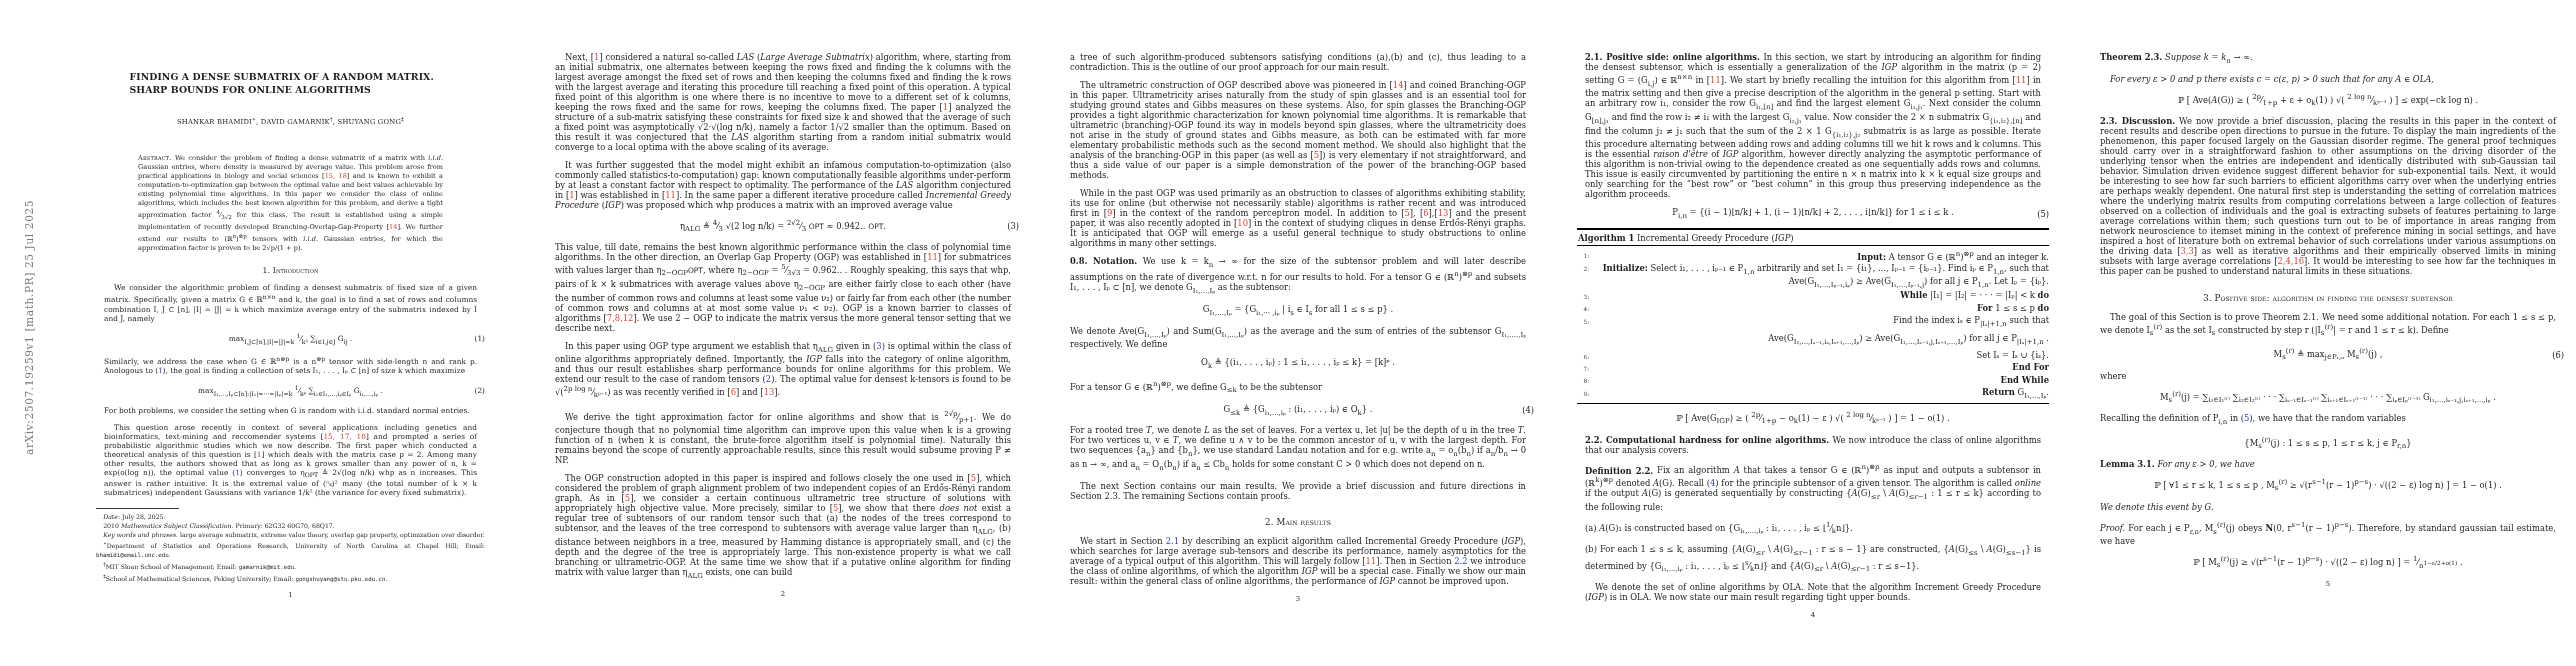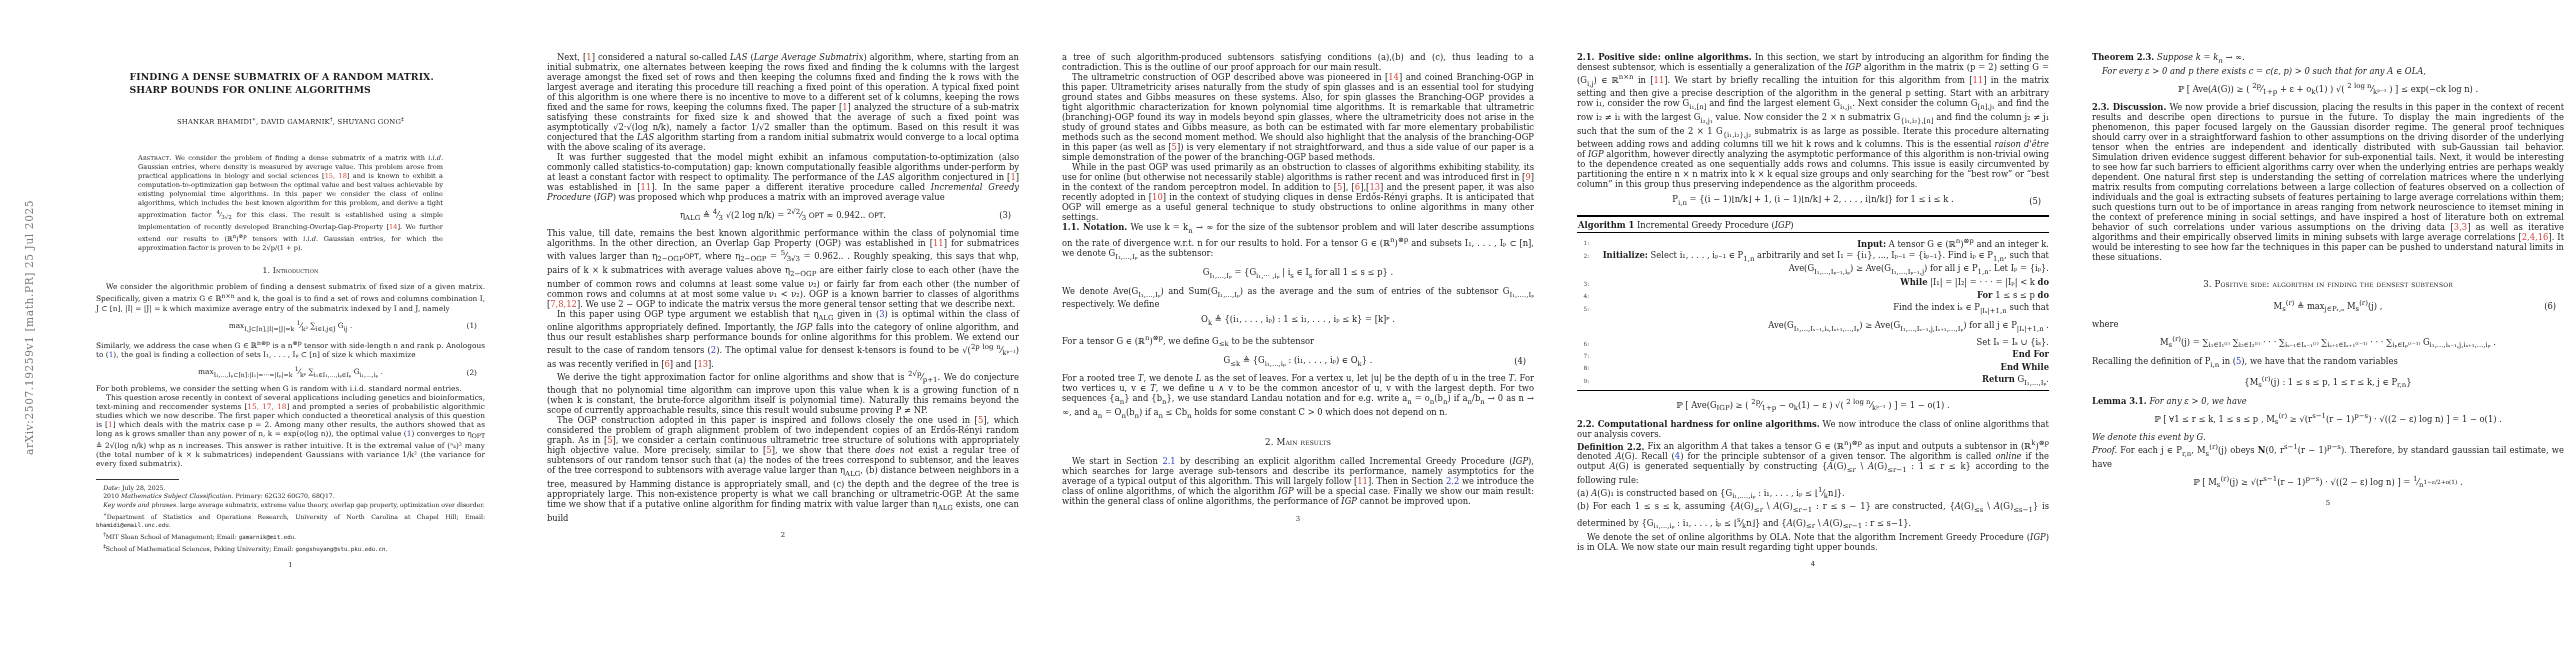--- a/index.html
+++ b/index.html
@@ -4,35 +4,35 @@
 <style>
   *{box-sizing:border-box}
   html,body{margin:0;padding:0}
   body{width:2576px;height:667px;background:#ffffff;overflow:hidden}
   #canvas{display:flex;width:2576px;height:667px;background:#fff}
   .page{position:relative;flex:0 0 515px;width:515px;height:667px;overflow:hidden;
         font-family:"DejaVu Serif","Liberation Serif",serif;color:#1d1d1d;background:#fff}
   .content{text-align:justify}
   .pg1 .content{margin:71px 31px 0 96px;width:389px;font-size:7.4px;line-height:9px}
   .pgx .content{margin:52px 11px 0 32px;width:472px;font-size:8.4px;line-height:10px}
-  p.par{margin:0;padding:0;text-align:justify}
+  p.par{margin:8px;padding:0;text-align:justify}
   .ind{text-indent:10px}
   .vsp{margin-top:3.3px}
   .gap{margin-top:19px}
   .it{font-style:italic}
   .runin{font-weight:700}
   .thm{font-style:italic}
   .title{width:322px;margin:0 auto;text-align:left;font-weight:700;font-size:9.3px;line-height:12.8px;letter-spacing:0.1px}
   .authors{margin-top:18.3px;text-align:center;font-size:6.8px;letter-spacing:0.2px}
   .abswrap{width:305px;margin:27px auto 0;font-size:6.6px;line-height:9px;text-align:justify}
   .abslabel{font-variant:small-caps;letter-spacing:0.2px}
   .secheading{text-align:center;font-variant:small-caps;margin:13.3px 0 7.2px;letter-spacing:0.1px}
   .pg1 .secheading{font-size:7.8px}
   .pgx .secheading{font-size:8.7px;margin:16.7px 0 9px}
-  .eqrow{position:relative;margin:5px 8px;text-align:center}
+  .eqrow{position:relative;margin:5px 0;text-align:center}
   .eqrow .eq{display:inline-block;max-width:90%}
   .eqnum{position:absolute;right:0;top:50%;transform:translateY(-50%)}
   .cite{color:#d5463c}
   .iref{color:#2d3fc7}
   .sf{font-family:"DejaVu Sans","Liberation Sans",sans-serif;font-size:.9em}
   .tt{font-family:"DejaVu Sans Mono","Liberation Mono",monospace;font-size:.93em}
   .fnblock{margin-top:11px;font-size:6.2px;line-height:8.7px}
   .fnrule{width:83px;border-top:0.6px solid #333;margin-bottom:3.9px}
   .fnblock p{margin:0;text-indent:7.2px;text-align:justify}
   .pagenum{text-align:center;margin-top:7.8px;font-size:6.9px}
@@ -92,27 +92,28 @@
       <p class="par ind colorize">The OGP construction adopted in this paper is inspired and follows closely the one used in [<span class="cite">5</span>], which considered the problem of graph alignment problem of two independent copies of an Erdős-Rényi random graph. As in [<span class="cite">5</span>], we consider a certain continuous ultrametric tree structure of solutions with appropriately high objective value. More precisely, similar to [<span class="cite">5</span>], we show that there <i>does not</i> exist a regular tree of subtensors of our random tensor such that (a) the nodes of the trees correspond to subtensor, and the leaves of the tree correspond to subtensors with average value larger than η<sub>ALG</sub>, (b) distance between neighbors in a tree, measured by Hamming distance is appropriately small, and (c) the depth and the degree of the tree is appropriately large. This non-existence property is what we call branching or ultrametric-OGP. At the same time we show that if a putative online algorithm for finding matrix with value larger than η<sub>ALG</sub> exists, one can build</p>
       <div class="pagenum">2</div>
     </div>
   </div>
 
   <div class="page pgx">
     <div class="content">
       <p class="par colorize">a tree of such algorithm-produced subtensors satisfying conditions (a),(b) and (c), thus leading to a contradiction. This is the outline of our proof approach for our main result.</p>
       <p class="par ind colorize">The ultrametric construction of OGP described above was pioneered in [<span class="cite">14</span>] and coined Branching-OGP in this paper. Ultrametricity arises naturally from the study of spin glasses and is an essential tool for studying ground states and Gibbs measures on these systems. Also, for spin glasses the Branching-OGP provides a tight algorithmic characterization for known polynomial time algorithms. It is remarkable that ultrametric (branching)-OGP found its way in models beyond spin glasses, where the ultrametricity does not arise in the study of ground states and Gibbs measure, as both can be estimated with far more elementary probabilistic methods such as the second moment method. We should also highlight that the analysis of the branching-OGP in this paper (as well as [<span class="cite">5</span>]) is very elementary if not straightforward, and thus a side value of our paper is a simple demonstration of the power of the branching-OGP based methods.</p>
       <p class="par ind colorize">While in the past OGP was used primarily as an obstruction to classes of algorithms exhibiting stability, its use for online (but otherwise not necessarily stable) algorithms is rather recent and was introduced first in [<span class="cite">9</span>] in the context of the random perceptron model. In addition to [<span class="cite">5</span>], [<span class="cite">6</span>],[<span class="cite">13</span>] and the present paper, it was also recently adopted in [<span class="cite">10</span>] in the context of studying cliques in dense Erdős-Rényi graphs. It is anticipated that OGP will emerge as a useful general technique to study obstructions to online algorithms in many other settings.</p>
-      <p class="par gap"><span class="runin">1.1. Notation.</span> <span class="colorize">We use k = k<sub>n</sub> → ∞ for the size of the subtensor problem and will later describe assumptions on the rate of divergence w.r.t. n for our results to hold. For a tensor G ∈ (ℝ<sup>n</sup>)<sup>⊗p</sup> and subsets I₁, . . . , Iₚ ⊂ [n], we denote G<sub>I₁,...,Iₚ</sub> as the subtensor:</span></p>
+      <p class="par gap"><span class="runin">0.8. Notation.</span> <span class="colorize">We use k = k<sub>n</sub> → ∞ for the size of the subtensor problem and will later describe assumptions on the rate of divergence w.r.t. n for our results to hold. For a tensor G ∈ (ℝ<sup>n</sup>)<sup>⊗p</sup> and subsets I₁, . . . , Iₚ ⊂ [n], we denote G<sub>I₁,...,Iₚ</sub> as the subtensor:</span></p>
       <div class="eqrow"><span class="eq">G<sub>I₁,...,Iₚ</sub> = {G<sub>i₁,··· ,iₚ</sub> | i<sub>s</sub> ∈ I<sub>s</sub> for all 1 ≤ s ≤ p} .</span></div>
       <p class="par colorize">We denote Ave(G<sub>I₁,...,Iₚ</sub>) and Sum(G<sub>I₁,...,Iₚ</sub>) as the average and the sum of entries of the subtensor G<sub>I₁,....,Iₚ</sub> respectively. We define</p>
       <div class="eqrow"><span class="eq">O<sub>k</sub> ≜ {(i₁, . . . , iₚ) : 1 ≤ i₁, . . . , iₚ ≤ k} = [k]ᵖ .</span></div>
       <p class="par colorize">For a tensor G ∈ (ℝ<sup>n</sup>)<sup>⊗p</sup>, we define G<sub>≤k</sub> to be the subtensor</p>
       <div class="eqrow"><span class="eq">G<sub>≤k</sub> ≜ {G<sub>i₁,...,iₚ</sub> : (i₁, . . . , iₚ) ∈ O<sub>k</sub>} .</span><span class="eqnum">(4)</span></div>
       <p class="par colorize">For a rooted tree <i>T</i>, we denote <i>L</i> as the set of leaves. For a vertex u, let |u| be the depth of u in the tree <i>T</i>. For two vertices u, v ∈ <i>T</i>, we define u ∧ v to be the common ancestor of u, v with the largest depth. For two sequences {a<sub>n</sub>} and {b<sub>n</sub>}, we use standard Landau notation and for e.g. write a<sub>n</sub> = o<sub>n</sub>(b<sub>n</sub>) if a<sub>n</sub>/b<sub>n</sub> → 0 as n → ∞, and a<sub>n</sub> = O<sub>n</sub>(b<sub>n</sub>) if a<sub>n</sub> ≤ Cb<sub>n</sub> holds for some constant C &gt; 0 which does not depend on n.</p>
+      <p class="par ind colorize">The next Section contains our main results. We provide a brief discussion and future directions in Section 2.3. The remaining Sections contain proofs.</p>
       <div class="secheading">2. Main results</div>
       <p class="par ind colorize">We start in Section <span class="iref">2.1</span> by describing an explicit algorithm called Incremental Greedy Procedure (<i>IGP</i>), which searches for large average sub-tensors and describe its performance, namely asymptotics for the average of a typical output of this algorithm. This will largely follow [<span class="cite">11</span>]. Then in Section <span class="iref">2.2</span> we introduce the class of online algorithms, of which the algorithm <i>IGP</i> will be a special case. Finally we show our main result: within the general class of online algorithms, the performance of <i>IGP</i> cannot be improved upon.</p>
       <div class="pagenum">3</div>
     </div>
   </div>
 
   <div class="page pgx">
     <div class="content">
       <p class="par"><span class="runin">2.1. Positive side: online algorithms.</span> <span class="colorize">In this section, we start by introducing an algorithm for finding the densest subtensor, which is essentially a generalization of the <i>IGP</i> algorithm in the matrix (p = 2) setting G = (G<sub>i,j</sub>) ∈ ℝ<sup>n×n</sup> in [<span class="cite">11</span>]. We start by briefly recalling the intuition for this algorithm from [<span class="cite">11</span>] in the matrix setting and then give a precise description of the algorithm in the general p setting. Start with an arbitrary row i₁, consider the row G<sub>i₁,[n]</sub> and find the largest element G<sub>i₁,j₁</sub>. Next consider the column G<sub>[n],j₁</sub> and find the row i₂ ≠ i₁ with the largest G<sub>i₂,j₁</sub> value. Now consider the 2 × n submatrix G<sub>{i₁,i₂},[n]</sub> and find the column j₂ ≠ j₁ such that the sum of the 2 × 1 G<sub>{i₁,i₂},j₂</sub> submatrix is as large as possible. Iterate this procedure alternating between adding rows and adding columns till we hit k rows and k columns. This is the essential <i>raison d'être</i> of <i>IGP</i> algorithm, however directly analyzing the asymptotic performance of this algorithm is non-trivial owing to the dependence created as one sequentially adds rows and columns. This issue is easily circumvented by partitioning the entire n × n matrix into k × k equal size groups and only searching for the “best row” or “best column” in this group thus preserving independence as the algorithm proceeds.</span></p>
       <div class="eqrow"><span class="eq">P<sub>i,n</sub> = {(i − 1)⌊n/k⌋ + 1, (i − 1)⌊n/k⌋ + 2, . . . , i⌊n/k⌋} for 1 ≤ i ≤ k .</span><span class="eqnum">(5)</span></div>
@@ -169,20 +170,21 @@
     </div>
   </div>
 
   <div class="page pgx">
     <div class="content">
       <p class="par"><span class="runin">Theorem 2.3.</span> <span class="thm">Suppose k = k<sub>n</sub> → ∞.</span></p>
       <p class="par ind thm">For every ε &gt; 0 and p there exists c = c(ε, p) &gt; 0 such that for any <i>A</i> ∈ OLA,</p>
       <div class="eqrow"><span class="eq">ℙ [ Ave(<i>A</i>(G)) ≥ ( <sup>2p</sup>⁄<sub>1+p</sub> + ε + o<sub>k</sub>(1) ) √( <sup>2 log n</sup>⁄<sub>kᵖ⁻¹</sub> ) ] ≤ exp(−ck log n) .</span></div>
       <p class="par vsp"><span class="runin">2.3. Discussion.</span> <span class="colorize">We now provide a brief discussion, placing the results in this paper in the context of recent results and describe open directions to pursue in the future. To display the main ingredients of the phenomenon, this paper focused largely on the Gaussian disorder regime. The general proof techniques should carry over in a straightforward fashion to other assumptions on the driving disorder of the underlying tensor when the entries are independent and identically distributed with sub-Gaussian tail behavior. Simulation driven evidence suggest different behavior for sub-exponential tails. Next, it would be interesting to see how far such barriers to efficient algorithms carry over when the underlying entries are perhaps weakly dependent. One natural first step is understanding the setting of correlation matrices where the underlying matrix results from computing correlations between a large collection of features observed on a collection of individuals and the goal is extracting subsets of features pertaining to large average correlations within them; such questions turn out to be of importance in areas ranging from network neuroscience to itemset mining in the context of preference mining in social settings, and have inspired a host of literature both on extremal behavior of such correlations under various assumptions on the driving data [<span class="cite">3,3</span>] as well as iterative algorithms and their empirically observed limits in mining subsets with large average correlations [<span class="cite">2,4,16</span>]. It would be interesting to see how far the techniques in this paper can be pushed to understand natural limits in these situations.</span></p>
       <div class="secheading">3. Positive side: algorithm in finding the densest subtensor</div>
+      <p class="par ind colorize">The goal of this Section is to prove Theorem 2.1. We need some additional notation. For each 1 ≤ s ≤ p, we denote I<sub>s</sub><sup>(r)</sup> as the set I<sub>s</sub> constructed by step r (|I<sub>s</sub><sup>(r)</sup>| = r and 1 ≤ r ≤ k). Define</p>
       <div class="eqrow"><span class="eq">M<sub>s</sub><sup>(r)</sup> ≜ max<sub>j∈Pᵣ,ₙ</sub> M<sub>s</sub><sup>(r)</sup>(j) ,</span><span class="eqnum">(6)</span></div>
       <p class="par">where</p>
       <div class="eqrow"><span class="eq">M<sub>s</sub><sup>(r)</sup>(j) = ∑<sub>i₁∈I₁⁽ʳ⁾</sub> ∑<sub>i₂∈I₂⁽ʳ⁾</sub> · · · ∑<sub>iₛ₋₁∈Iₛ₋₁⁽ʳ⁾</sub> ∑<sub>iₛ₊₁∈Iₛ₊₁⁽ʳ⁻¹⁾</sub> · · · ∑<sub>iₚ∈Iₚ⁽ʳ⁻¹⁾</sub> G<sub>i₁,...,iₛ₋₁,j,iₛ₊₁,...,iₚ</sub> .</span></div>
       <p class="par colorize">Recalling the definition of P<sub>i,n</sub> in (<span class="iref">5</span>), we have that the random variables</p>
       <div class="eqrow"><span class="eq">{M<sub>s</sub><sup>(r)</sup>(j) : 1 ≤ s ≤ p, 1 ≤ r ≤ k, j ∈ P<sub>r,n</sub>}</span></div>
       <p class="par vsp"><span class="runin">Lemma 3.1.</span> <span class="thm">For any ε &gt; 0, we have</span></p>
       <div class="eqrow"><span class="eq">ℙ [ ∀1 ≤ r ≤ k, 1 ≤ s ≤ p , M<sub>s</sub><sup>(r)</sup> ≥ √(r<sup>s−1</sup>(r − 1)<sup>p−s</sup>) · √((2 − ε) log n) ] = 1 − o(1) .</span></div>
       <p class="par thm">We denote this event by <i>G</i>.</p>
       <p class="par vsp"><span class="it">Proof.</span> <span>For each j ∈ P<sub>r,n</sub>, M<sub>s</sub><sup>(r)</sup>(j) obeys <b>N</b>(0, r<sup>s−1</sup>(r − 1)<sup>p−s</sup>). Therefore, by standard gaussian tail estimate, we have</span></p>
       <div class="eqrow"><span class="eq">ℙ [ M<sub>s</sub><sup>(r)</sup>(j) ≥ √(r<sup>s−1</sup>(r − 1)<sup>p−s</sup>) · √((2 − ε) log n) ] = <sup>1</sup>⁄<sub>n<sup>1−ε/2+o(1)</sup></sub> .</span></div>

